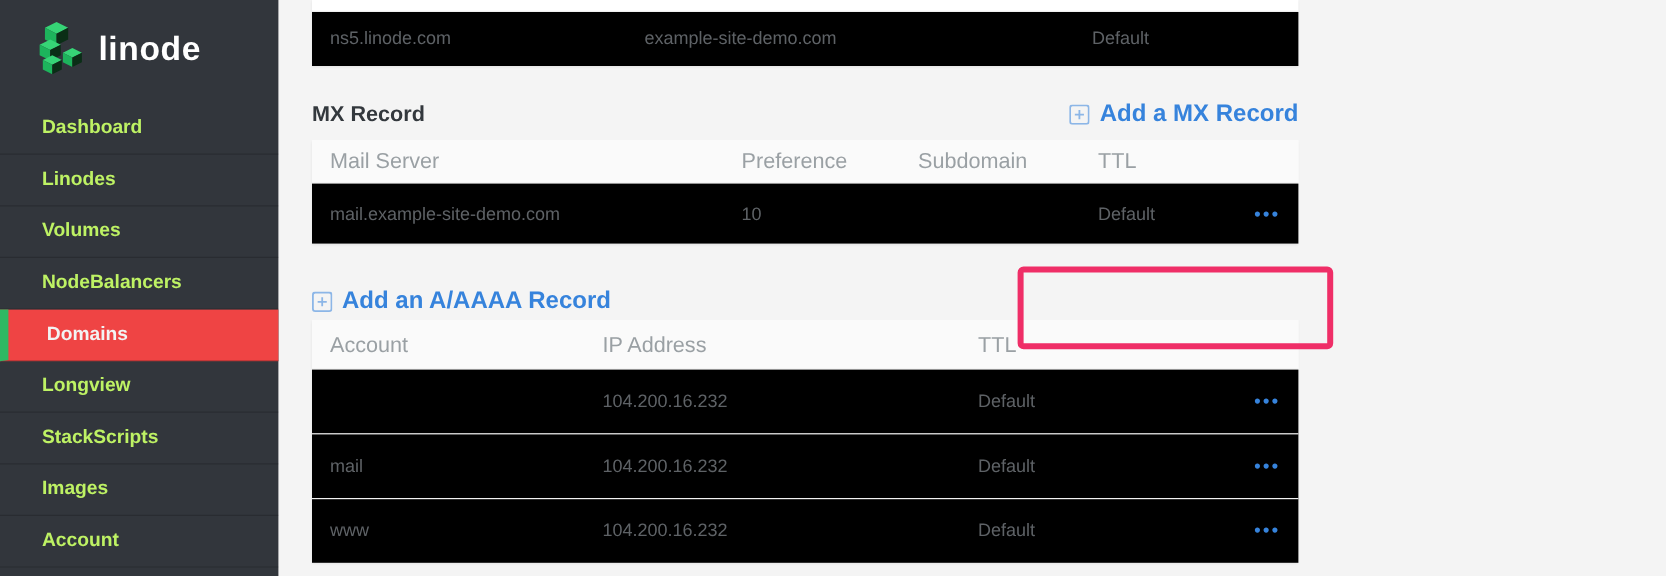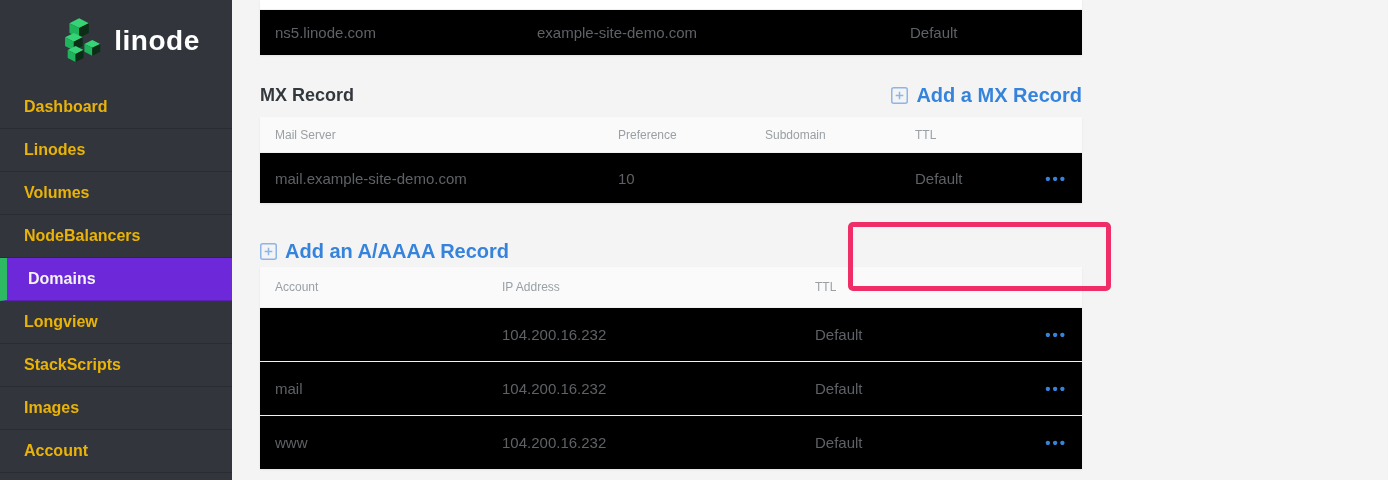--- a/index.html
+++ b/index.html
@@ -9,37 +9,37 @@
     background:#f4f4f4;
     -webkit-font-smoothing:antialiased;
   }
 
   
   .sidebar{
     position:absolute;left:0;top:0;width:232px;height:480px;
     background:#32363c;z-index:2;
   }
   .logo-row{
-    height:86px;display:flex;align-items:center;padding-left:26px;gap:12px;justify-content:center;
+    height:86px;display:flex;align-items:center;padding-left:26px;gap:12px;
   }
   .logo-cubes{width:44px;height:50px;flex:0 0 auto;}
   .logo-word{
     color:#ffffff;font-size:28px;font-weight:700;letter-spacing:.5px;line-height:1;
     padding-bottom:4px;
   }
   .nav-item{
     height:43px;box-sizing:border-box;display:flex;align-items:center;
-    padding-left:24px;
+    padding-left:35px;
     border-bottom:1px solid rgba(0,0,0,0.18);
-    color:#eab308;font-size:16px;font-weight:700;cursor:pointer;
+    color:#bef264;font-size:16px;font-weight:700;cursor:pointer;
   }
   .nav-item:first-of-type{border-top:1px solid rgba(0,0,0,0.18);}
   .nav-item.active{
-    background:#6d28d9;color:#f2f3f3;
-    border-left:7px solid #2eb963;padding-left:21px;
+    background:#ef4444;color:#f2f3f3;
+    border-left:7px solid #2eb963;padding-left:32px;
   }
 
   
   .main{
     position:absolute;left:232px;top:0;width:1156px;height:480px;
     background:#f4f4f4;
   }
   .white{background:#ffffff;box-shadow:0 1px 2px rgba(0,0,0,0.07);}
   .abs{position:absolute;box-sizing:border-box;}
 
@@ -48,21 +48,21 @@
   .add-link{
     display:inline-flex;align-items:center;gap:8px;
     color:#3683dc;font-size:20px;font-weight:700;cursor:pointer;white-space:nowrap;
   }
   .plus-icon{width:17px;height:17px;color:rgba(54,131,220,0.55);display:block;}
 
   
   .thead{
     background:#fafafa;border-bottom:1px solid #f1f1f1;
     display:grid;align-items:center;
-    color:#9aa0a4;font-size:12px;
+    color:#9aa0a4;font-size:18px;
   }
   .trow{
     display:grid;align-items:center;background:#000000;
     color:#5e6266;font-size:15px;
   }
   .trow + .trow{border-top:1px solid #f2f2f2;}
   .cell{padding-left:15px;overflow:hidden;white-space:nowrap;}
   .cell.actions{padding-left:0;padding-right:15px;text-align:right;}
   .ellipsis-btn{
     color:#3683dc;font-size:15px;font-weight:700;letter-spacing:2px;

